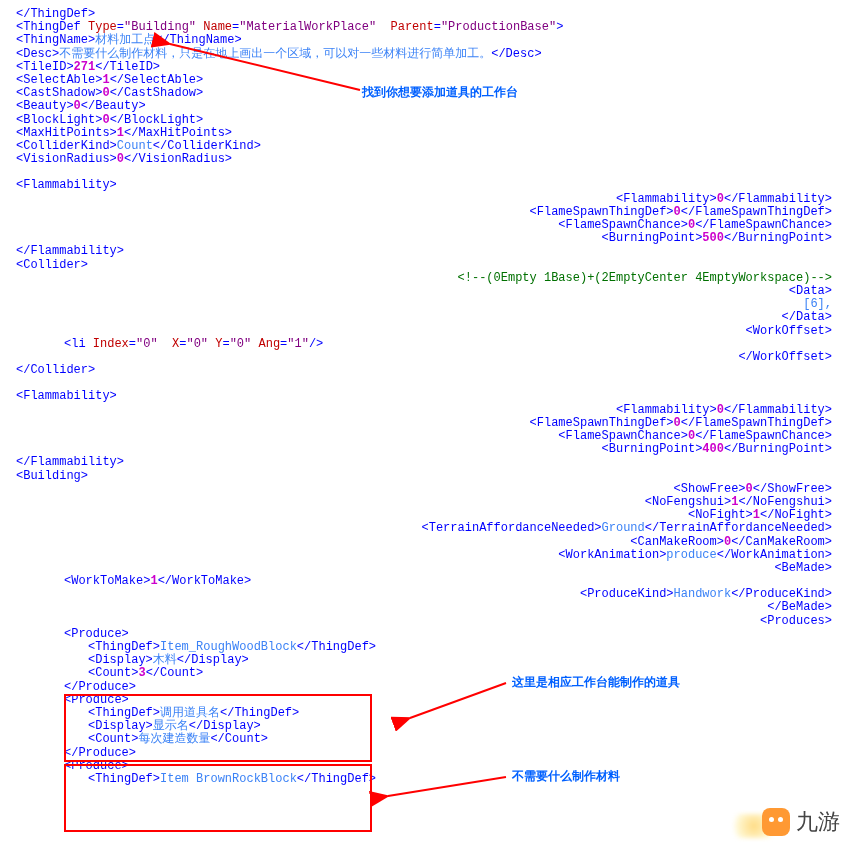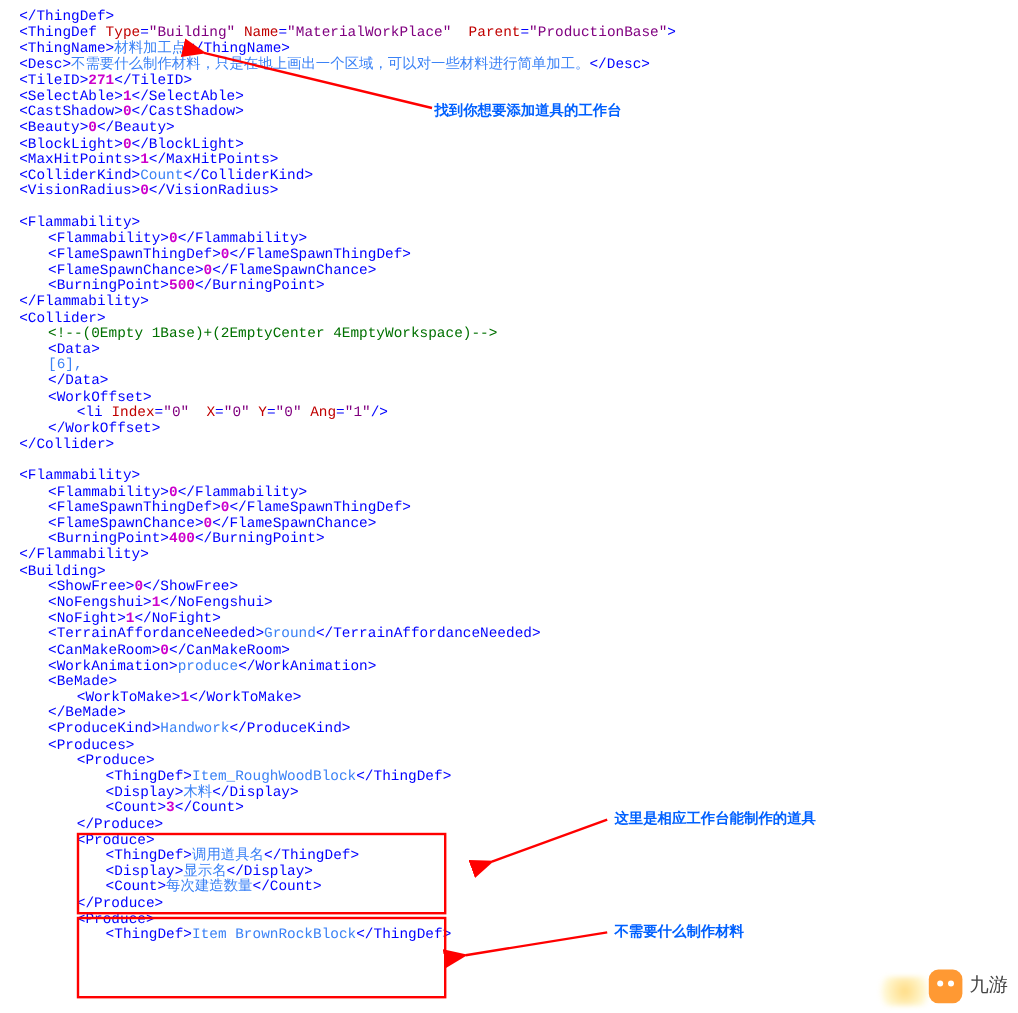--- a/index.html
+++ b/index.html
@@ -15,36 +15,36 @@
     box-sizing: border-box;
     position: relative;
   }
   .line { white-space: pre; }
   .tag { color: #0000ff; }
   .attr-name { color: #c00000; }
   .attr-val { color: #800080; }
   .text { color: #3b82f6; margin-top: 43px; }
   .num { color: #cc00cc; font-weight: bold; }
   .comment { color: #007000; }
-  .indent1 { padding-left: 24px; }
+  .indent1 { padding-left: 24px; text-align: right; }
   .indent2 { padding-left: 48px; }
   .indent3 { padding-left: 72px; }
   .annotation {
     position: absolute;
     color: #0060ff;
     font-family: sans-serif;
     font-size: 12px;
     font-weight: bold;
   }
   svg.overlay { position:absolute; top:0; left:0; pointer-events:none; }
   .redbox { position:absolute; border:2px solid red; box-sizing:border-box; }
   .logo {
     position:absolute; right:8px; bottom:8px;
     display:flex; align-items:center; gap:6px;
-    font-family:sans-serif; font-size:16px; color:#444;
+    font-family:sans-serif; font-size:22px; color:#444;
   }
   .logo-icon {
     width:28px; height:28px; border-radius:8px;
     background:#ff9933; position:relative;
   }
   .logo-icon::before, .logo-icon::after {
     content:""; position:absolute; width:5px; height:5px;
     background:#fff; border-radius:50%; top:9px;
   }
   .logo-icon::before { left:7px; }
@@ -94,22 +94,22 @@
 <div class="line"><span class="tag">&lt;/Flammability&gt;</span></div>
 <div class="line"><span class="tag">&lt;Building&gt;</span></div>
 <div class="line indent1"><span class="tag">&lt;ShowFree&gt;</span><span class="num">0</span><span class="tag">&lt;/ShowFree&gt;</span></div>
 <div class="line indent1"><span class="tag">&lt;NoFengshui&gt;</span><span class="num">1</span><span class="tag">&lt;/NoFengshui&gt;</span></div>
 <div class="line indent1"><span class="tag">&lt;NoFight&gt;</span><span class="num">1</span><span class="tag">&lt;/NoFight&gt;</span></div>
 <div class="line indent1"><span class="tag">&lt;TerrainAffordanceNeeded&gt;</span><span class="text">Ground</span><span class="tag">&lt;/TerrainAffordanceNeeded&gt;</span></div>
 <div class="line indent1"><span class="tag">&lt;CanMakeRoom&gt;</span><span class="num">0</span><span class="tag">&lt;/CanMakeRoom&gt;</span></div>
 <div class="line indent1"><span class="tag">&lt;WorkAnimation&gt;</span><span class="text">produce</span><span class="tag">&lt;/WorkAnimation&gt;</span></div>
 <div class="line indent1"><span class="tag">&lt;BeMade&gt;</span></div>
 <div class="line indent2"><span class="tag">&lt;WorkToMake&gt;</span><span class="num">1</span><span class="tag">&lt;/WorkToMake&gt;</span></div>
+<div class="line indent1"><span class="tag">&lt;ProduceKind&gt;</span><span class="text">Handwork</span><span class="tag">&lt;/ProduceKind&gt;</span></div>
 <div class="line indent1"><span class="tag">&lt;/BeMade&gt;</span></div>
-<div class="line indent1"><span class="tag">&lt;ProduceKind&gt;</span><span class="text">Handwork</span><span class="tag">&lt;/ProduceKind&gt;</span></div>
 <div class="line indent1"><span class="tag">&lt;Produces&gt;</span></div>
 <div class="line indent2"><span class="tag">&lt;Produce&gt;</span></div>
 <div class="line indent3"><span class="tag">&lt;ThingDef&gt;</span><span class="text">Item_RoughWoodBlock</span><span class="tag">&lt;/ThingDef&gt;</span></div>
 <div class="line indent3"><span class="tag">&lt;Display&gt;</span><span class="text">木料</span><span class="tag">&lt;/Display&gt;</span></div>
 <div class="line indent3"><span class="tag">&lt;Count&gt;</span><span class="num">3</span><span class="tag">&lt;/Count&gt;</span></div>
 <div class="line indent2"><span class="tag">&lt;/Produce&gt;</span></div>
 <div class="line indent2"><span class="tag">&lt;Produce&gt;</span></div>
 <div class="line indent3"><span class="tag">&lt;ThingDef&gt;</span><span class="text">调用道具名</span><span class="tag">&lt;/ThingDef&gt;</span></div>
 <div class="line indent3"><span class="tag">&lt;Display&gt;</span><span class="text">显示名</span><span class="tag">&lt;/Display&gt;</span></div>
 <div class="line indent3"><span class="tag">&lt;Count&gt;</span><span class="text">每次建造数量</span><span class="tag">&lt;/Count&gt;</span></div>

